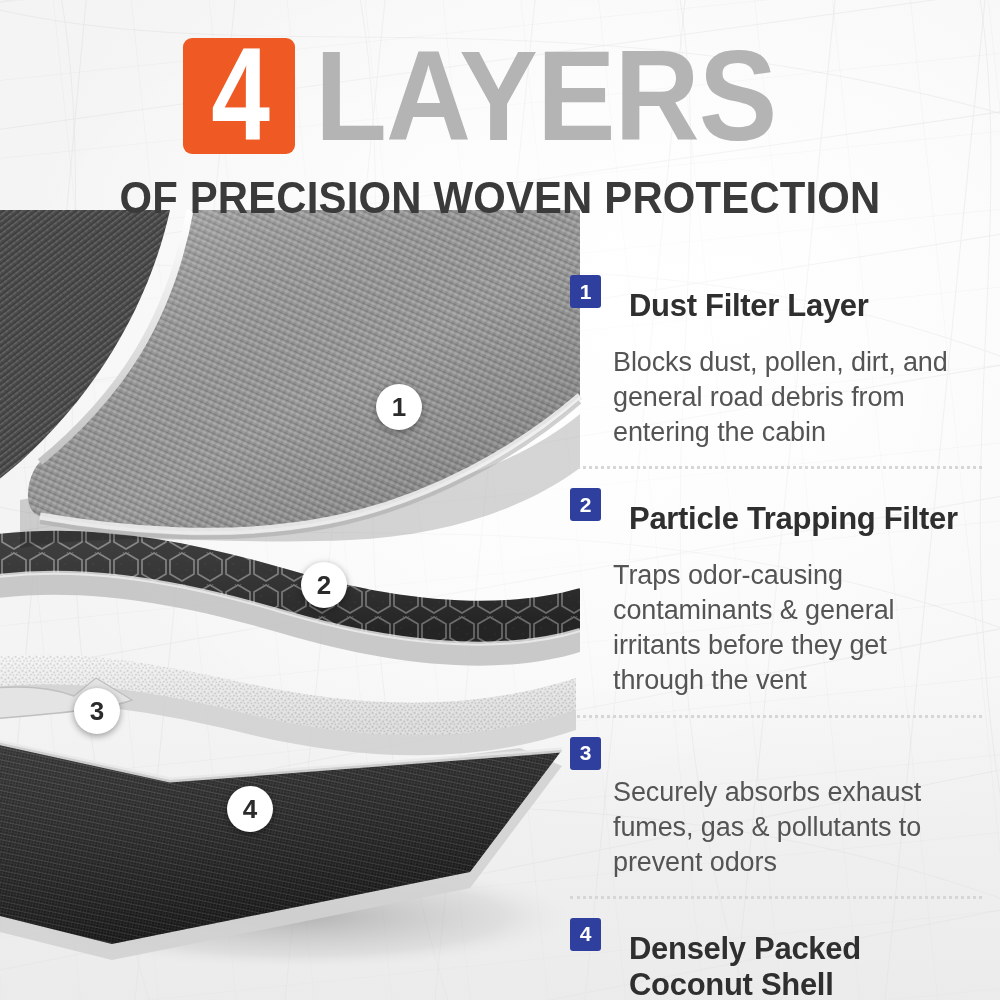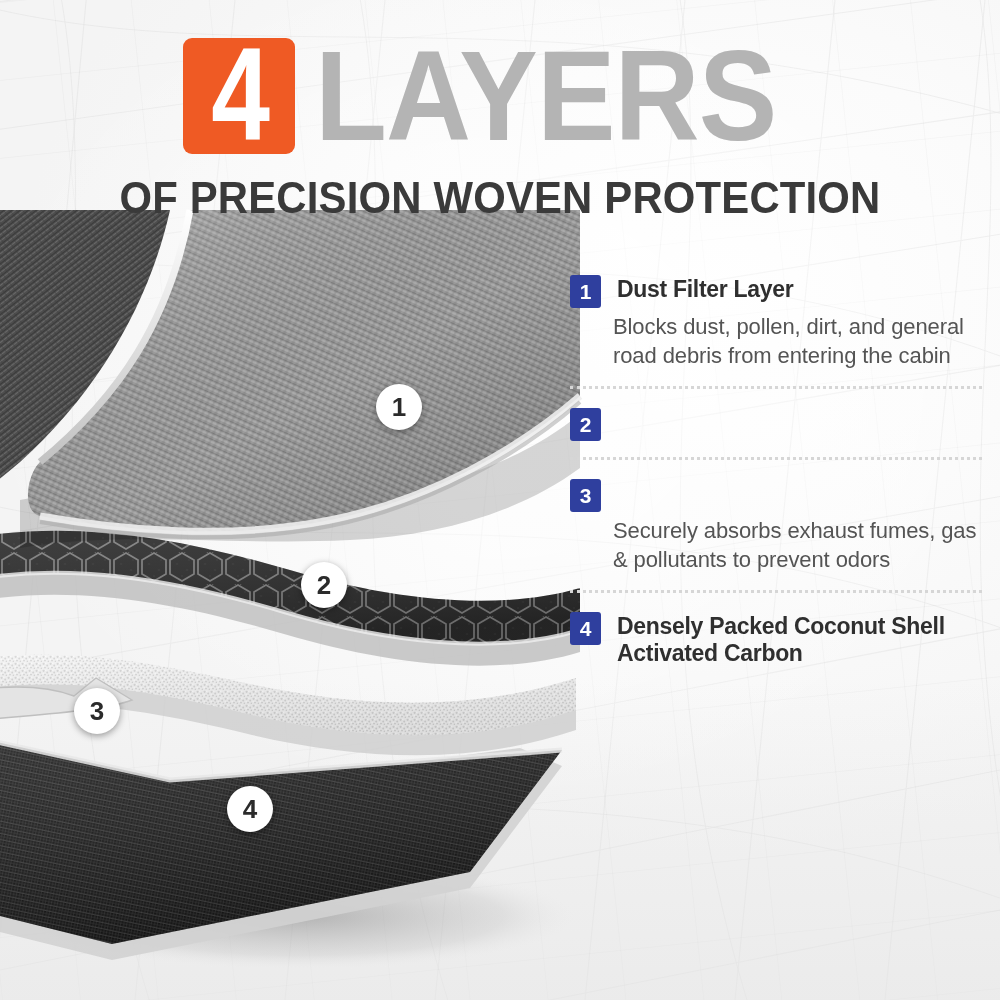--- a/index.html
+++ b/index.html
@@ -173,31 +173,31 @@
     font-size: 21px;
     font-weight: 700;
     display: flex;
     align-items: center;
     justify-content: center;
     margin-top: 3px;
     font-family: "Liberation Sans", sans-serif;
   }
   .feature-title {
     color: #2f2f2f;
-    font-size: 23px;
+    font-size: 31px;
     line-height: 1.16;
     font-weight: 700;
     letter-spacing: -0.3px;
-    margin: 4px;
+    margin: 16px;
     font-family: "Liberation Sans", sans-serif;
   }
   .feature-desc {
     margin: 5px 0 0 43px;
     color: #545454;
-    font-size: 22px;
+    font-size: 27px;
     line-height: 1.30;
     font-weight: 400;
     letter-spacing: -0.1px;
     font-family: "Liberation Sans", sans-serif;
   }
   .divider {
     margin: 16px 0 16px 0;
     height: 0;
     border-top: 3px dotted #d6d6d6;
   }
@@ -400,21 +400,23 @@
         <div class="badge">1</div>
         <h3 class="feature-title">Dust Filter Layer</h3>
       </div>
       <p class="feature-desc">Blocks dust, pollen, dirt, and general road debris from entering the cabin</p>
     </div>
     <div class="divider"></div>
 
     <div class="feature">
       <div class="feature-head">
         <div class="badge">2</div>
+        <h3 class="feature-title">Particle Trapping Filter</h3>
       </div>
+      <p class="feature-desc">Traps odor-causing contaminants &amp; general irritants before they get through the vent</p>
     </div>
     <div class="divider"></div>
 
     <div class="feature">
       <div class="feature-head">
         <div class="badge">3</div>
       </div>
       <p class="feature-desc">Securely absorbs exhaust fumes, gas &amp; pollutants to prevent odors</p>
     </div>
     <div class="divider"></div>

